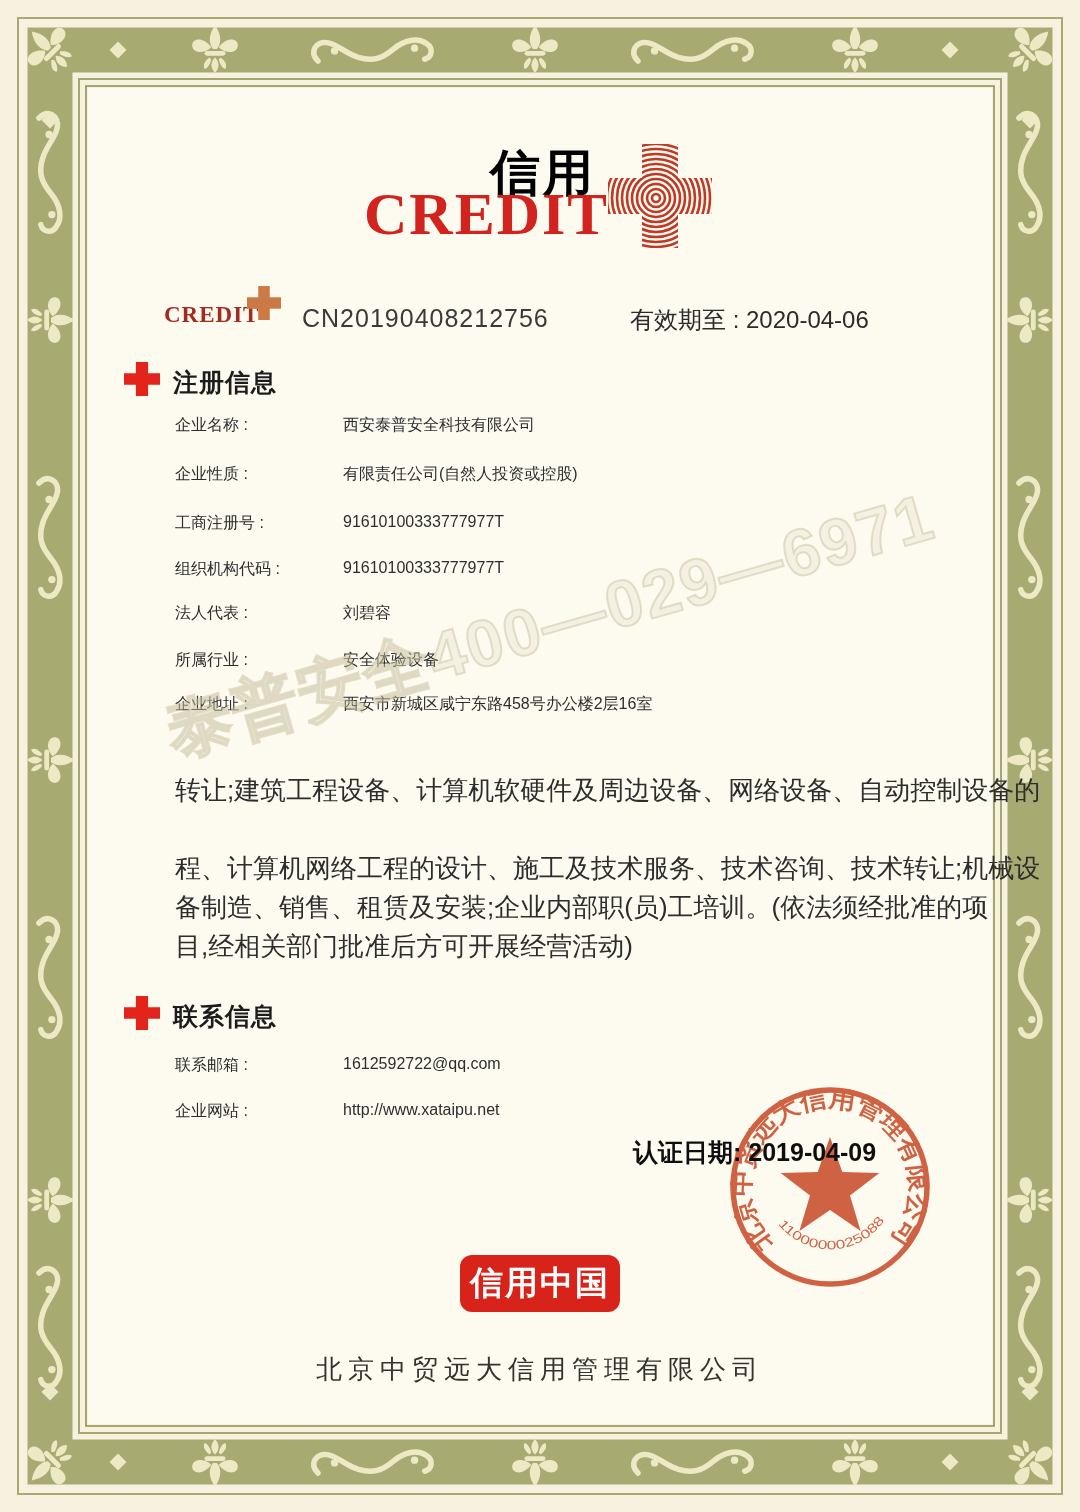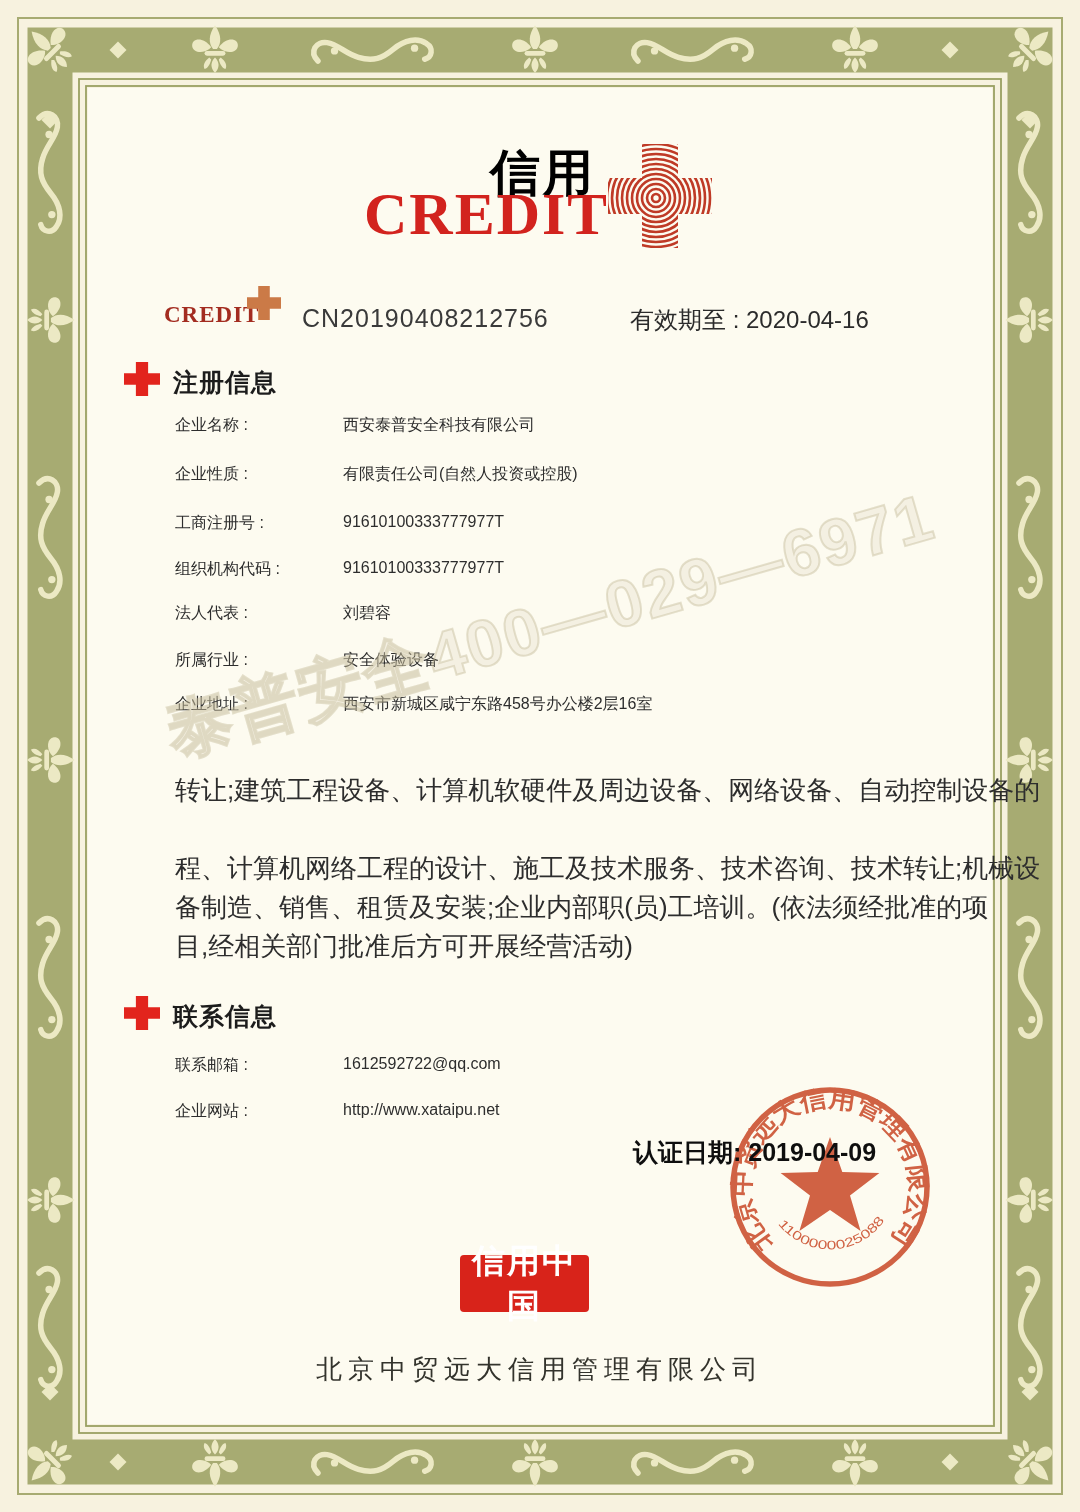--- a/index.html
+++ b/index.html
@@ -26,21 +26,21 @@
   .b1{left:124px;top:362px;}
   .b2{left:124px;top:996px;}
   .sec-title{left:173px;font-size:25px;font-weight:bold;color:#1c1c1c;letter-spacing:1px;font-family:Liberation Serif, serif;}
   .st1{top:366px;} .st2{top:1000px;}
   .row{position:absolute;left:175px;display:flex;font-size:16px;color:#2d2d2d;white-space:nowrap;}
   .row .lbl{width:168px;flex:0 0 168px;}
   .scope-line{position:absolute;left:175px;font-size:26px;color:#2d2d2d;white-space:nowrap;}
   
   .cert-date{left:633px;top:1136px;font-size:25px;font-weight:bold;color:#0e0e0e;z-index:3;}
   
-  .badge{left:460px;top:1255px;width:129px;height:57px;background:#d8231a;border-radius:4px;
+  .badge{left:460px;top:1255px;width:160px;height:57px;background:#d8231a;border-radius:12px;
          display:flex;align-items:center;justify-content:center;z-index:2;text-align:center;}
   .badge span{color:#fff;font-size:33px;font-weight:bold;letter-spacing:2px;
               font-family:"Liberation Serif","DejaVu Serif",serif;}
   
   .footer{left:0;top:1352px;width:1080px;text-align:center;font-size:26px;color:#33332c;letter-spacing:6px;}
   
   .wm{left:150px;top:560px;width:940px;font-size:66px;font-weight:bold;letter-spacing:2px;
       transform:rotate(-16deg);transform-origin:center;z-index:1;
       color:rgba(198,188,156,0.16);-webkit-text-stroke:2px rgba(198,188,156,0.45);white-space:nowrap;}
   .seal{left:712px;top:1068px;z-index:2;opacity:0.92;}
@@ -148,21 +148,21 @@
       <rect x="-56" y="-56" width="4" height="112"></rect>
         <rect x="52" y="-56" width="4" height="112"></rect>
       <rect x="-56" y="-56" width="112" height="4"></rect>
         <rect x="-56" y="52" width="112" height="4"></rect>
     </g>
   </svg>
 
   <div class="abs cb-logo">CREDIT</div>
   <div class="abs cross cb-cross"></div>
   <div class="abs cb-no">CN20190408212756</div>
-  <div class="abs cb-valid">有效期至 : 2020-04-16</div>
+  <div class="abs cb-valid">有效期至 : 2020-04-06</div>
 
   <div class="abs cross bullet b1"></div>
   <div class="abs sec-title st1">注册信息</div>
 
   <div class="row" style="top:415px">
     <span class="lbl">企业名称 :</span>
     <span class="val">西安泰普安全科技有限公司</span>
   </div>
   <div class="row" style="top:464px">
     <span class="lbl">企业性质 :</span>

